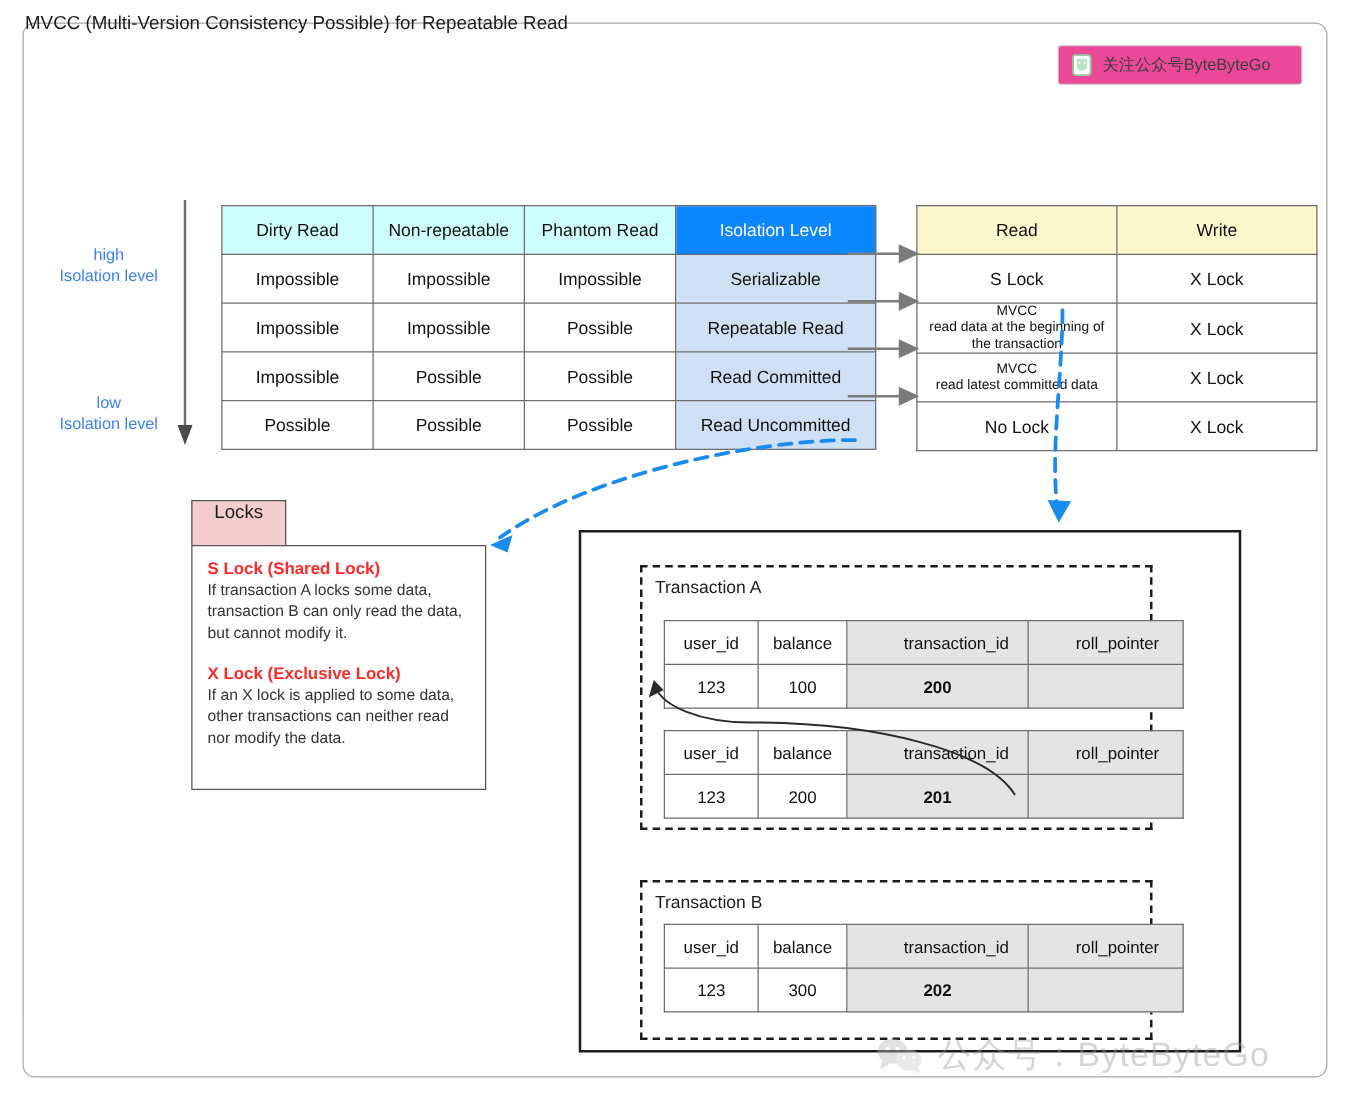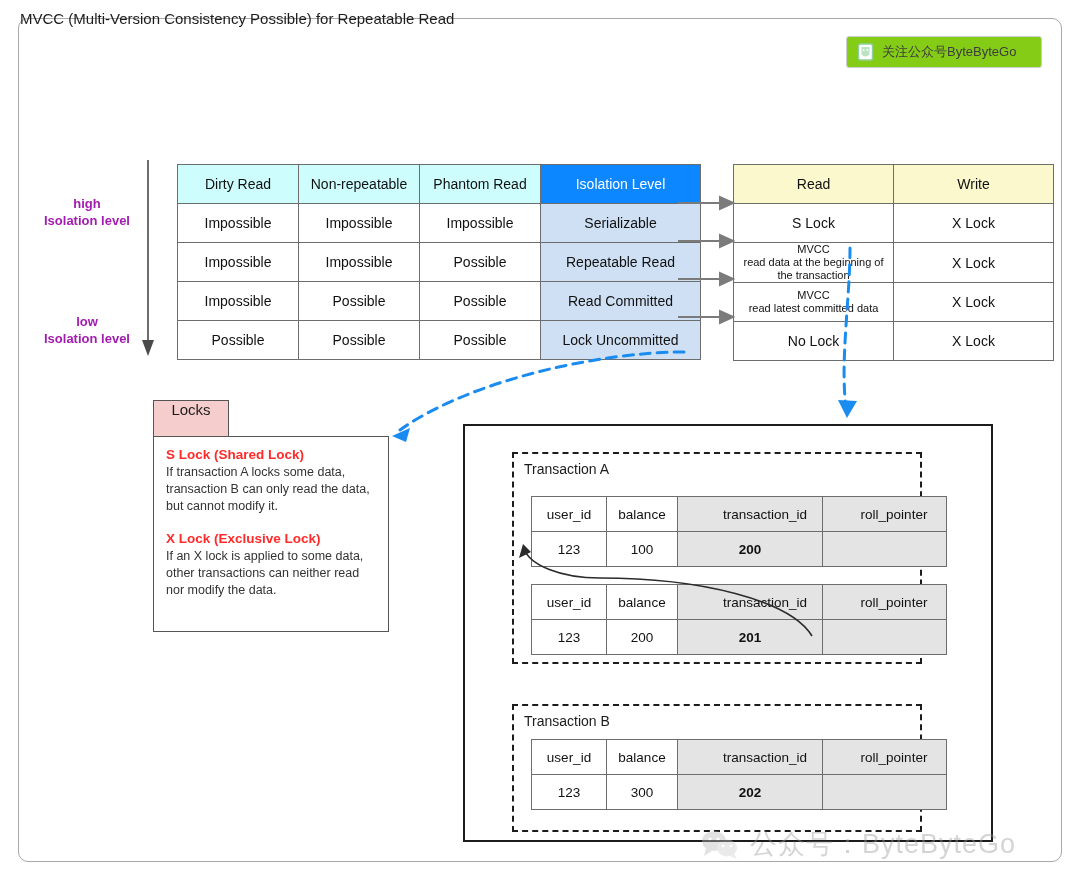--- a/index.html
+++ b/index.html
@@ -36,43 +36,43 @@
     font-size: 26px;
     font-weight: bold;
     letter-spacing: 1px;
   }
   
   #follow-badge {
     position: absolute;
     left: 846px; top: 36px;
     width: 196px; height: 32px;
     border: 1px solid #cfcfcf;
-    background: #84cc16;
+    background: #ec4899;
     border-radius: 3px;
     display: flex; align-items: center;
     padding-left: 10px;
     box-sizing: border-box;
     gap: 8px;
   }
   #follow-badge .wx-ico {
     width: 17px; height: 18px;
     display: block;
   }
   #follow-badge .bl {
     font-size: 13px; color: #3d3d3d;
     white-space: nowrap;
   }
   
   .axis-label {
     position: absolute;
     width: 130px;
     text-align: center;
     font-size: 13px;
-    font-weight: bold;
-    color: #a21caf;
+    font-weight: normal;
+    color: #3b82f6;
     line-height: 17px;
   }
   #axis-high { left: 22px; top: 195px; }
   #axis-low  { left: 22px; top: 313px; }
   #axis-arrow { position: absolute; left: 140px; top: 160px; }
   
   .gtable {
     position: absolute;
     border-collapse: collapse;
     table-layout: fixed;
@@ -259,21 +259,21 @@
       <tr>
         <td>Impossible</td>
         <td>Possible</td>
         <td>Possible</td>
         <td class="cell-lvl">Read Committed</td>
       </tr>
       <tr>
         <td>Possible</td>
         <td>Possible</td>
         <td>Possible</td>
-        <td class="cell-lvl">Lock Uncommitted</td>
+        <td class="cell-lvl">Read Uncommitted</td>
       </tr>
     </tbody>
   </table>
 
   <table id="tbl-locks" class="gtable">
     <tbody>
       <tr>
         <td class="c-rw hdr-rw">Read</td>
         <td class="c-rw hdr-rw">Write</td>
       </tr>

